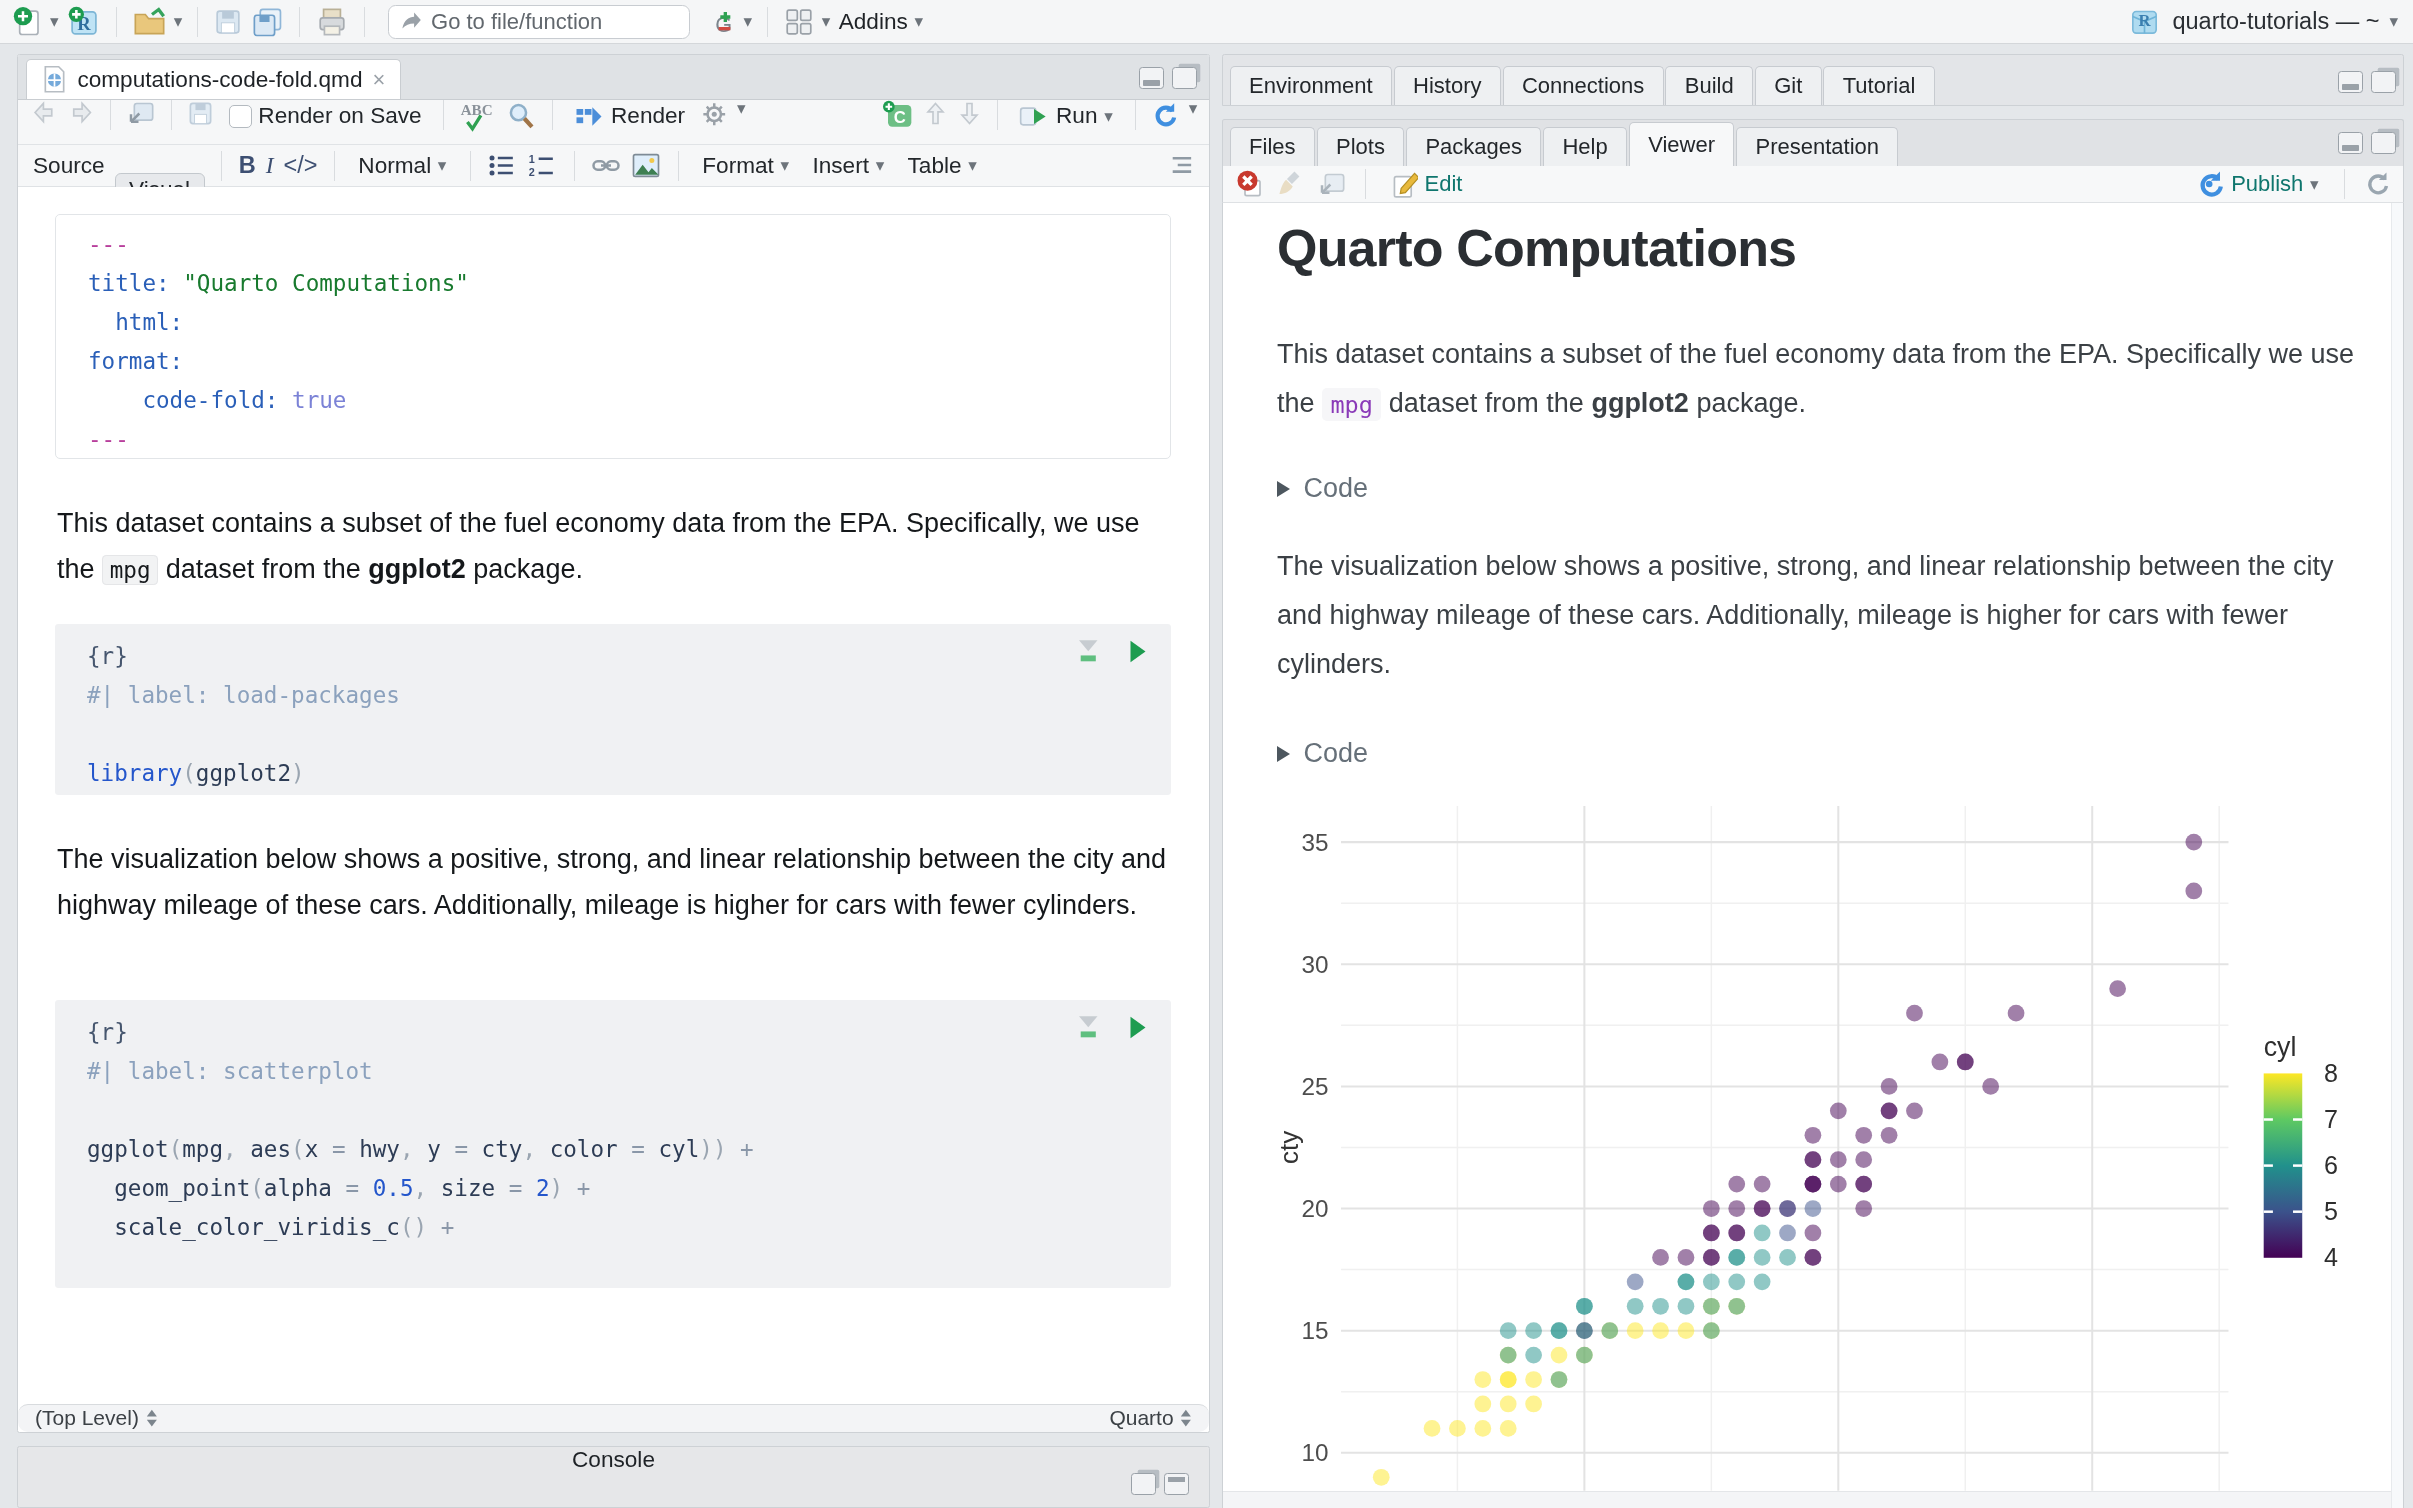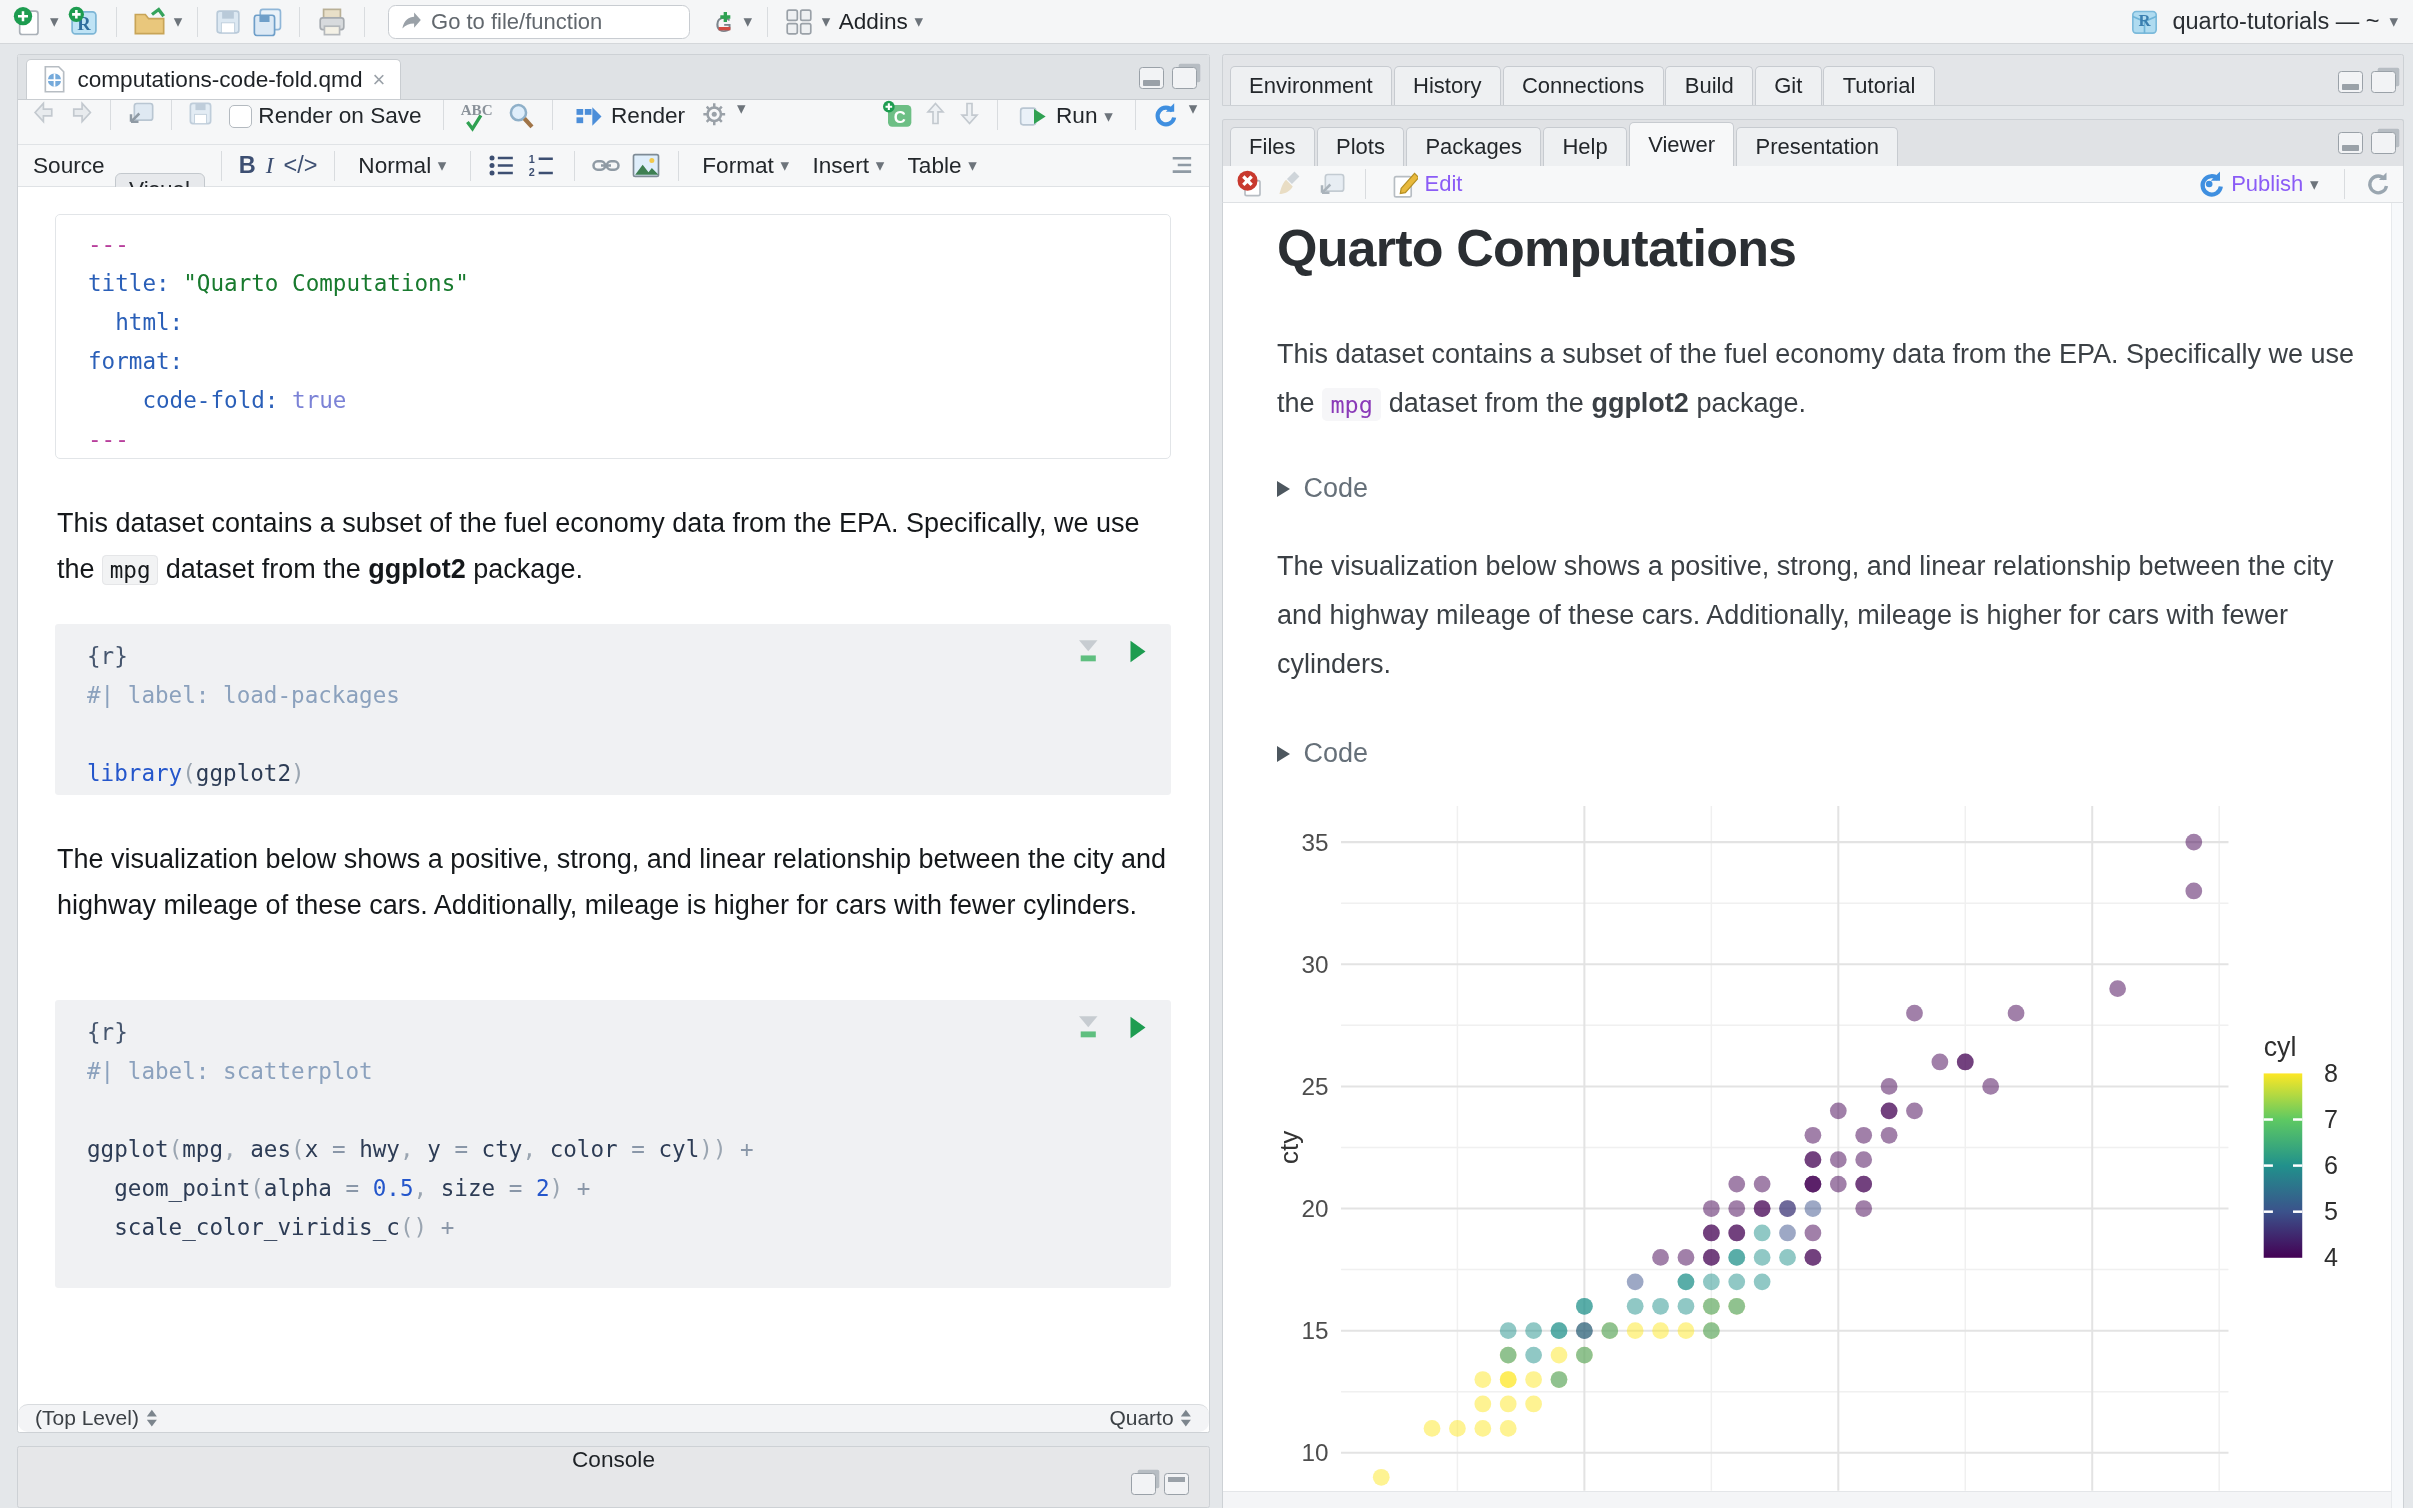--- a/index.html
+++ b/index.html
@@ -85,21 +85,21 @@
   .strip1 { top:0; height:52px; background:#e3e5e8; border:0.8px solid #cdd1d5; border-radius:2.5px 2.5px 0 0; }
   .strip2 { top:65px; height:47px; background:#e0e2e5; border:0.8px solid #cdd1d5; border-bottom:none; border-radius:2.5px 2.5px 0 0; }
   .rtab { font-size:22px; color:#23272b; padding:7.5px 18.4px; border:0.8px solid #c7cbd0; border-bottom:none;
           border-radius:5px 5px 0 0; background:#eef0f2; margin-right:1.7px; height:39px; display:flex; align-items:center; }
   .rtab.active { background:#f7f8f9; height:44px; position:relative; z-index:2; }
   .strip .winbtns { margin-left:auto; margin-bottom:11.7px; }
 
   .viewer-toolbar { position:absolute; top:112px; left:0; right:0; height:37px; background:#f7f8f9;
                     border:0.8px solid #cdd1d5; border-top:none; border-bottom:0.8px solid #dee1e4;
                     display:flex; align-items:center; padding:0 11.7px; gap:11.7px; }
-  .vt-label { font-size:22px; color:#8b5cf6; }
+  .vt-label { font-size:22px; color:#0f766e; }
 
   .viewer-body { position:absolute; top:149px; left:0; right:0; bottom:0; background:#fff;
                  border:0.8px solid #cdd1d5; border-top:none; overflow:hidden; }
   .page-title { position:absolute; left:54px; top:15px; font-size:52px; font-weight:600; color:#2b2f33; letter-spacing:-0.8px; }
   .v-para { position:absolute; left:54px; width:1084px; font-size:27px; line-height:49px; color:#3b4045; }
   .vseg-code { font-family:"DejaVu Sans Mono",monospace; font-size:23.5px; color:#8a3ab8;
                background:#f6f6f8; border-radius:5px; padding:2.5px 8.4px; }
   .code-fold { position:absolute; left:54px; display:flex; align-items:center; gap:13.4px;
                font-size:27px; color:#667079; }
   .fold-tri { width:0; height:0; border-left:13.4px solid #4d575f; border-top:8.4px solid transparent; border-bottom:8.4px solid transparent; }

